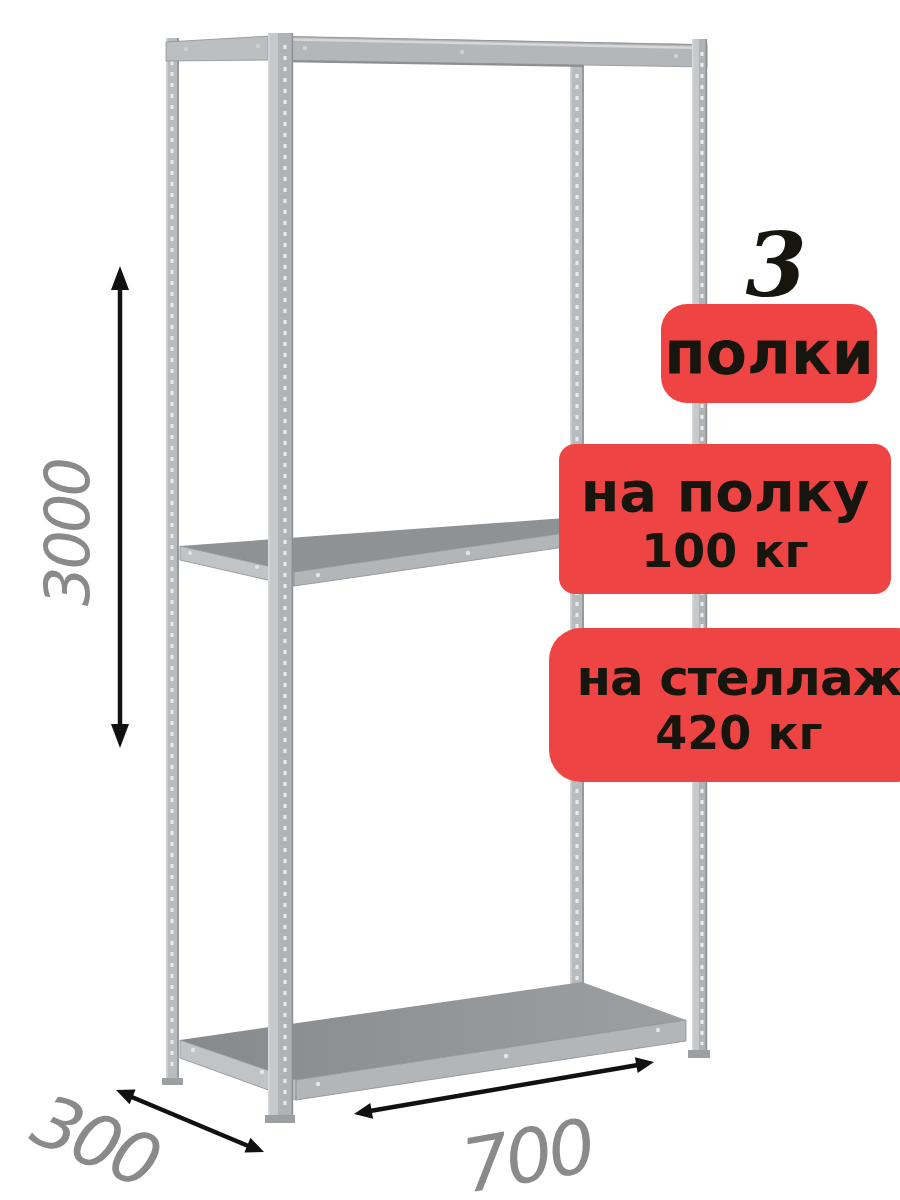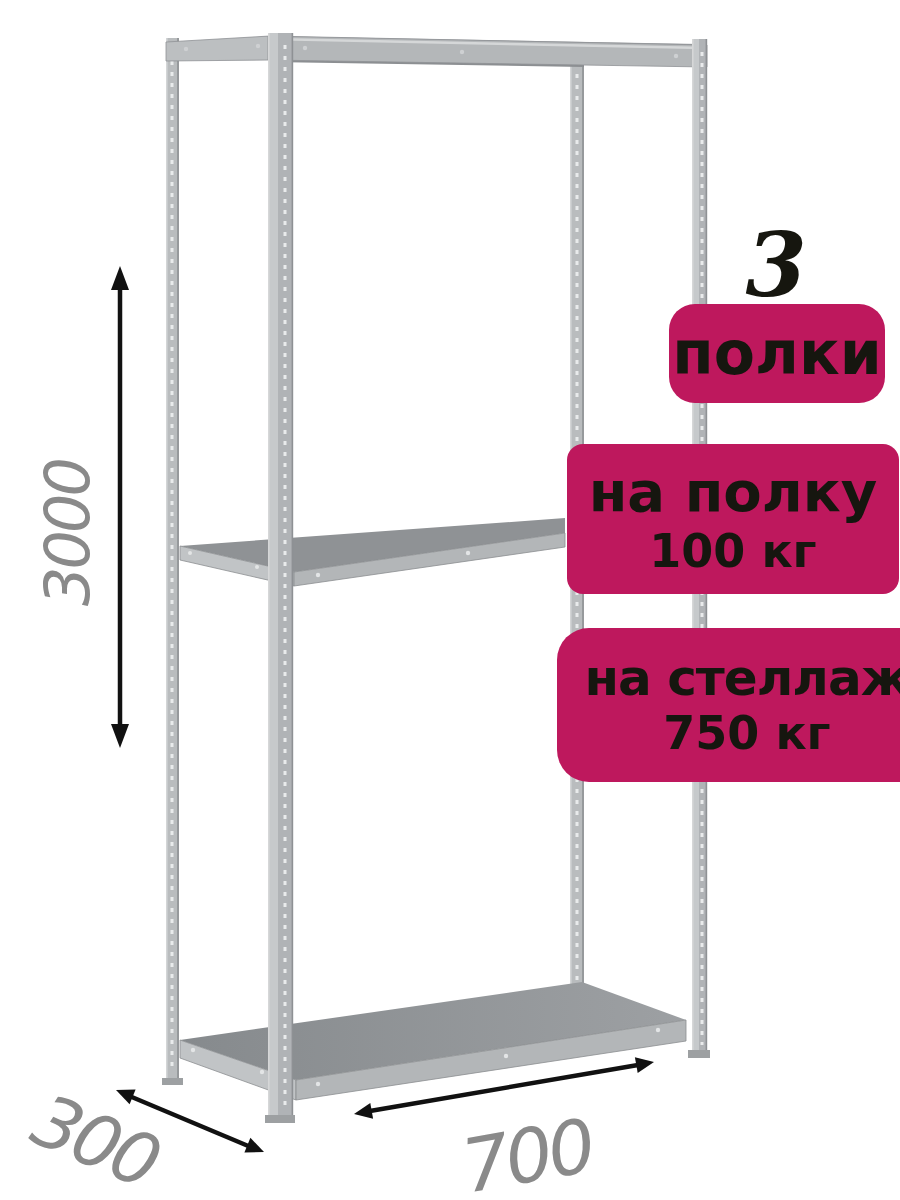--- a/index.html
+++ b/index.html
@@ -20,23 +20,23 @@
   .dim-width{left:527px;top:1156px;font-size:74px;letter-spacing:-4px;
     transform:translate(-50%,-50%) rotate(-10deg);}
   
   .count-num{
     position:absolute;left:776px;top:265px;transform:translate(-50%,-50%);
     font-family:"DejaVu Serif","Liberation Serif",serif;
     font-style:italic;font-weight:bold;font-size:88px;color:#16160f;
   }
   
   .badge{
-    position:absolute;background:#be185d;color:#16160f;font-weight:bold;
+    position:absolute;background:#ef4444;color:#16160f;font-weight:bold;
     display:flex;flex-direction:column;align-items:center;justify-content:center;
-    text-align:center;line-height:1.15;margin-left:8px;
+    text-align:center;line-height:1.15;
   }
   .badge-shelves{left:661px;top:304px;width:216px;height:99px;border-radius:26px;font-size:60px;}
   .badge-shelf-load{left:559px;top:444px;width:332px;height:150px;border-radius:16px;}
   .badge-rack-load{left:549px;top:628px;width:380px;height:154px;border-radius:32px;}
   .badge .l1-56{font-size:56px;}
   .badge .l1-50{font-size:50px;letter-spacing:-1px;}
   .badge .l2-62{font-size:46px;}
 </style>
 </head>
 <body>
@@ -147,16 +147,16 @@
     <div>полки</div>
   </div>
 
   <div class="badge badge-shelf-load">
     <div class="l1-56">на полку</div>
     <div class="l2-62">100 кг</div>
   </div>
 
   <div class="badge badge-rack-load">
     <div class="l1-50">на стеллаж</div>
-    <div class="l2-62">750 кг</div>
+    <div class="l2-62">420 кг</div>
   </div>
 
 </div>
 
 </body></html>

